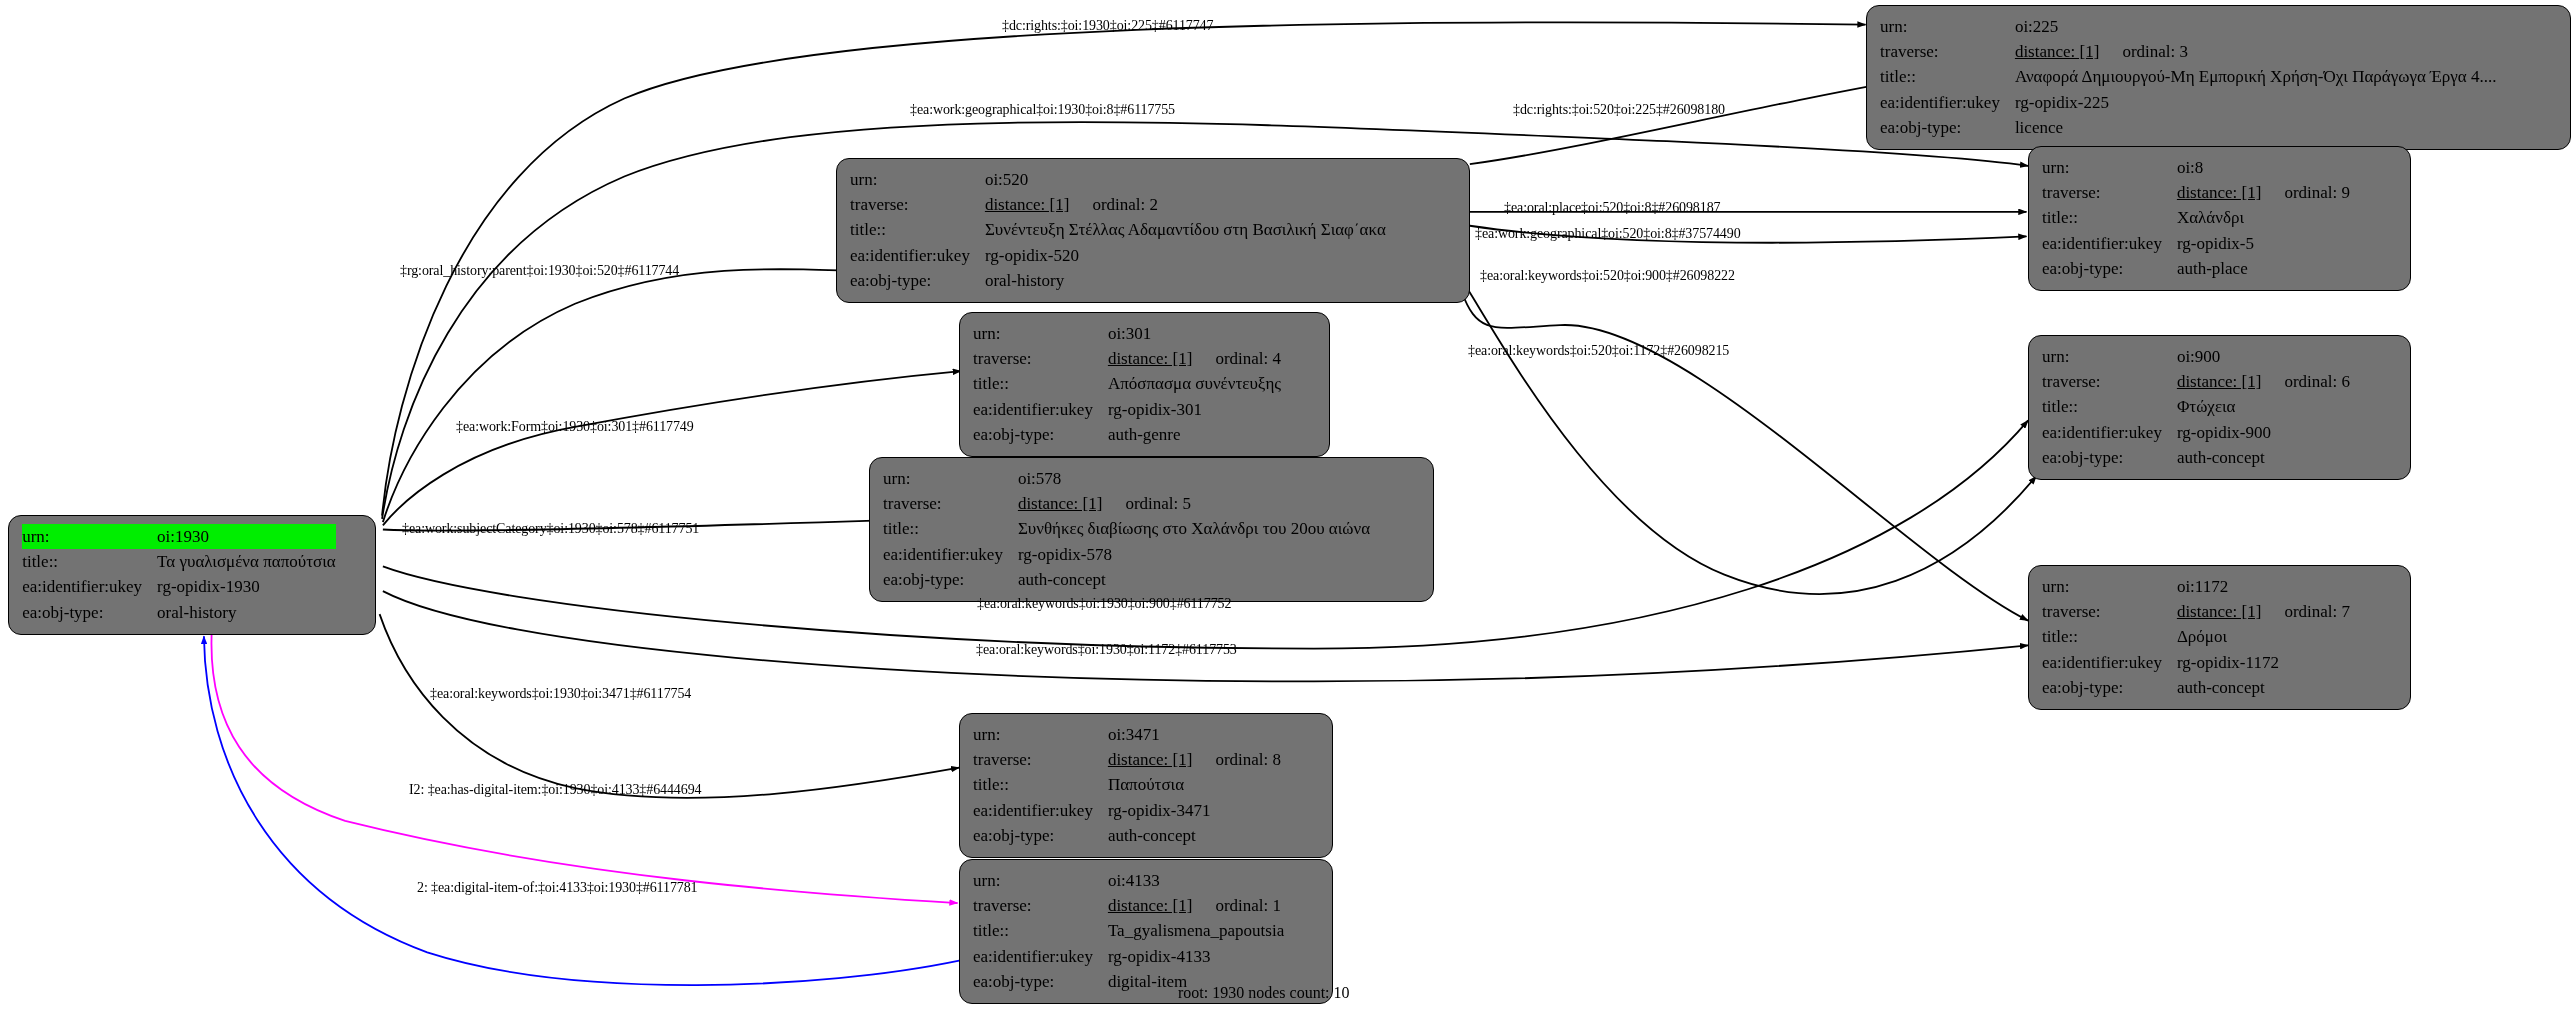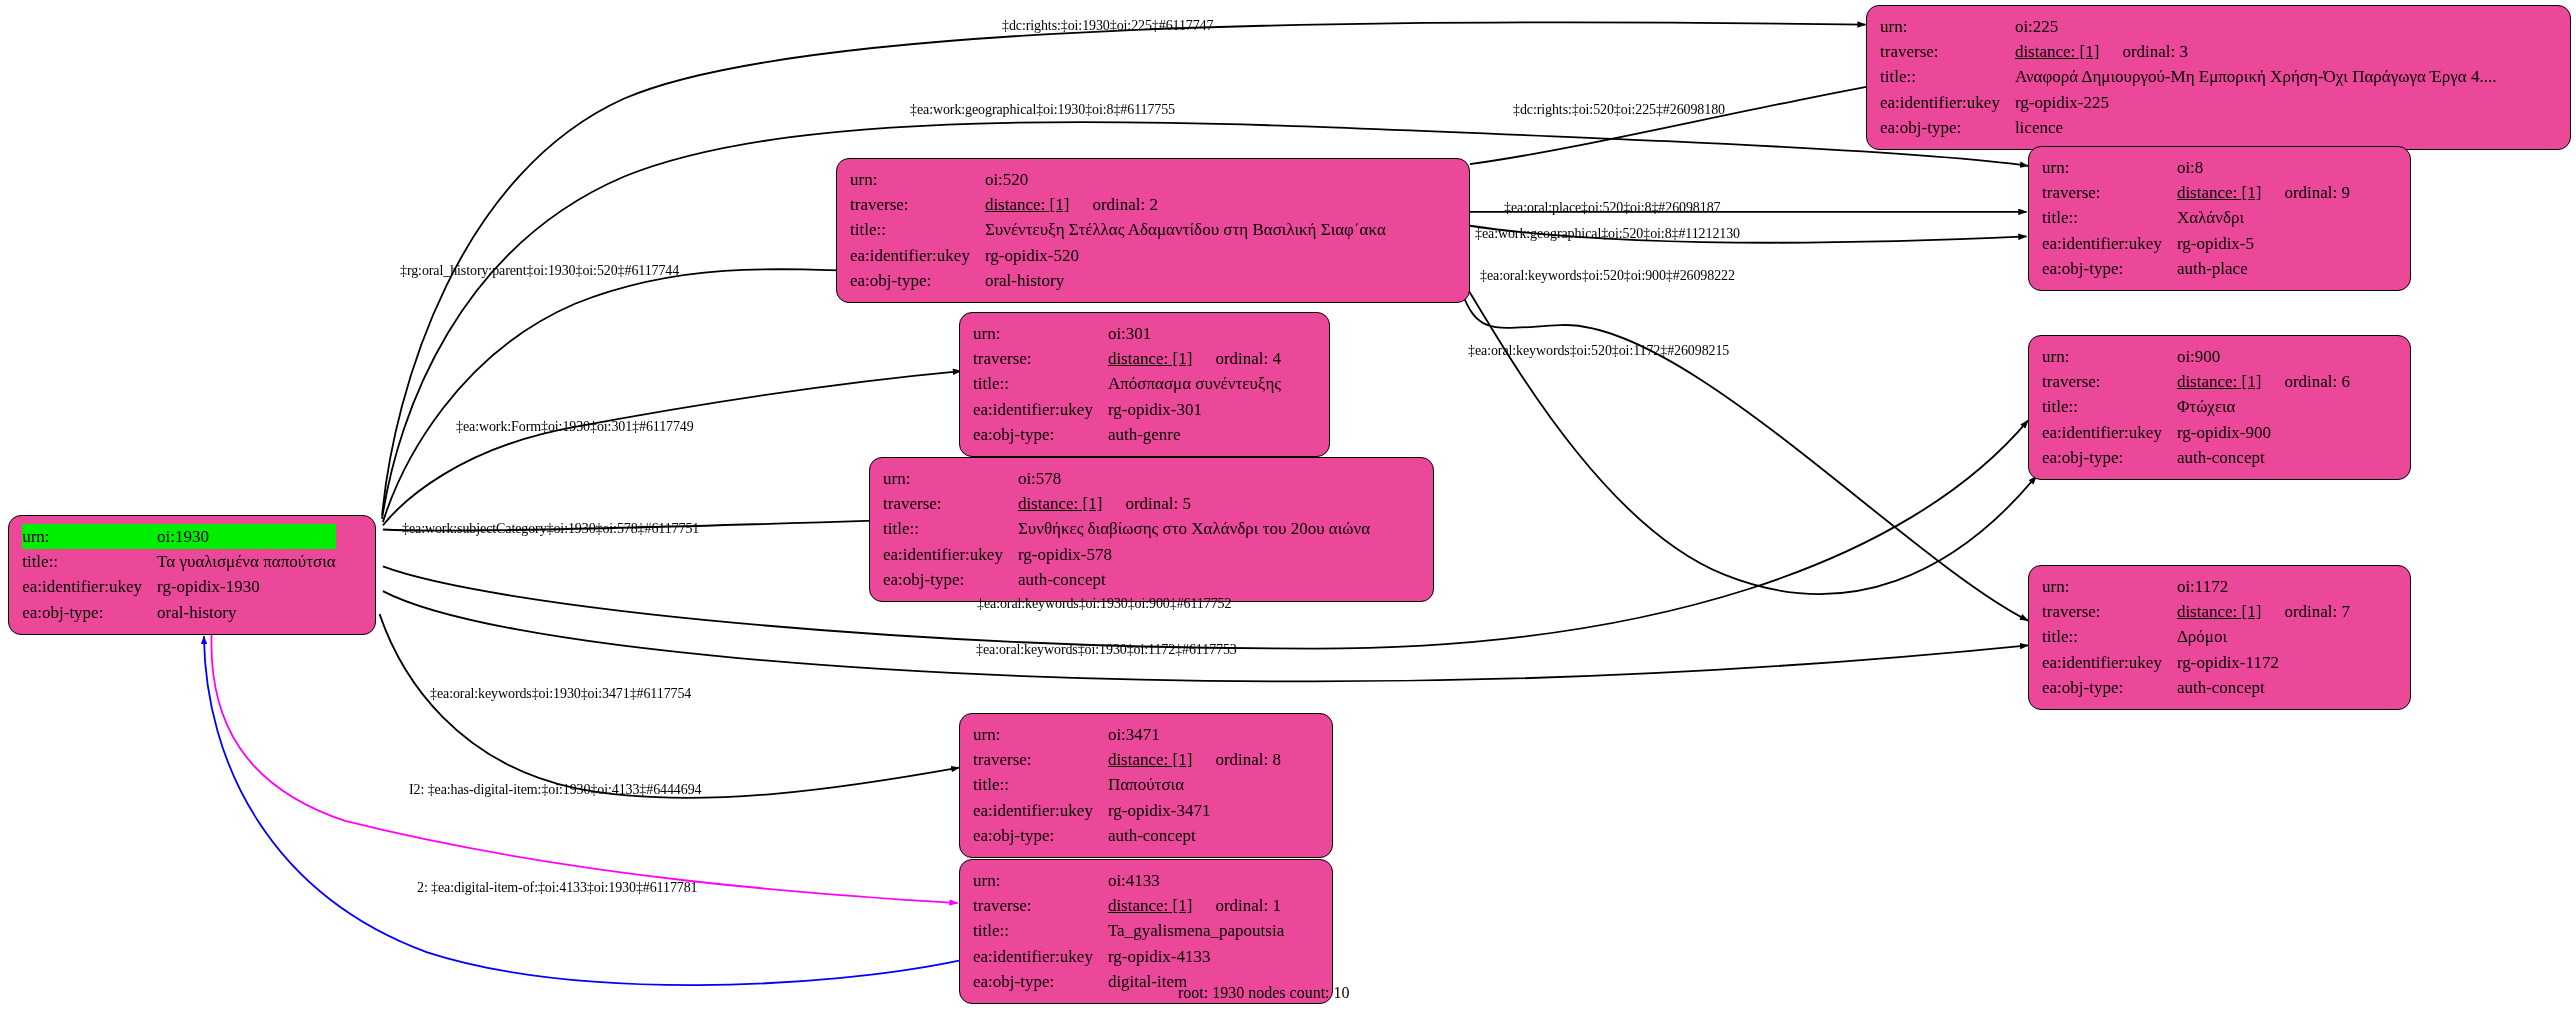--- a/index.html
+++ b/index.html
@@ -3,21 +3,21 @@
 <meta charset="utf-8">
 <style>
   html,body{margin:0;padding:0;background:#ffffff;}
   body{font-family:"Liberation Serif", serif;}
   #canvas{position:relative;width:2576px;height:1018px;background:#fff;overflow:hidden;}
   #edges{position:absolute;left:0;top:0;width:2576px;height:1018px;}
   .node{
     position:absolute;
     border:1.3px solid #000;
     border-radius:13px;
-    background:#ec4899;
+    background:#737373;
     box-sizing:border-box;
     padding:8.2px 11.5px 8.2px 13px;
   }
   .node table{border-collapse:collapse;}
   .node td{
     font-size:17px;
     line-height:1.30;
     color:#000;
     padding:1.6px 0;
     white-space:nowrap;
@@ -354,21 +354,21 @@
       </tr>
     </tbody>
       </table>
   </div>
 
   <div class="elabel" style="left:1002px;top:18px;">‡dc:rights:‡oi:1930‡oi:225‡#6117747</div>
   <div class="elabel" style="left:910px;top:102px;">‡ea:work:geographical‡oi:1930‡oi:8‡#6117755</div>
   <div class="elabel" style="left:1513px;top:102px;">‡dc:rights:‡oi:520‡oi:225‡#26098180</div>
   <div class="elabel" style="left:400px;top:263px;">‡rg:oral_history:parent‡oi:1930‡oi:520‡#6117744</div>
   <div class="elabel" style="left:1504px;top:200px;">‡ea:oral:place‡oi:520‡oi:8‡#26098187</div>
-  <div class="elabel" style="left:1475px;top:226px;">‡ea:work:geographical‡oi:520‡oi:8‡#11212130</div>
+  <div class="elabel" style="left:1475px;top:226px;">‡ea:work:geographical‡oi:520‡oi:8‡#37574490</div>
   <div class="elabel" style="left:1480px;top:268px;">‡ea:oral:keywords‡oi:520‡oi:900‡#26098222</div>
   <div class="elabel" style="left:1468px;top:343px;">‡ea:oral:keywords‡oi:520‡oi:1172‡#26098215</div>
   <div class="elabel" style="left:456px;top:419px;">‡ea:work:Form‡oi:1930‡oi:301‡#6117749</div>
   <div class="elabel" style="left:402px;top:521px;">‡ea:work:subjectCategory‡oi:1930‡oi:578‡#6117751</div>
   <div class="elabel" style="left:977px;top:596px;">‡ea:oral:keywords‡oi:1930‡oi:900‡#6117752</div>
   <div class="elabel" style="left:976px;top:642px;">‡ea:oral:keywords‡oi:1930‡oi:1172‡#6117753</div>
   <div class="elabel" style="left:430px;top:686px;">‡ea:oral:keywords‡oi:1930‡oi:3471‡#6117754</div>
   <div class="elabel" style="left:409px;top:782px;">I2: ‡ea:has-digital-item:‡oi:1930‡oi:4133‡#6444694</div>
   <div class="elabel" style="left:417px;top:880px;">2: ‡ea:digital-item-of:‡oi:4133‡oi:1930‡#6117781</div>
 

